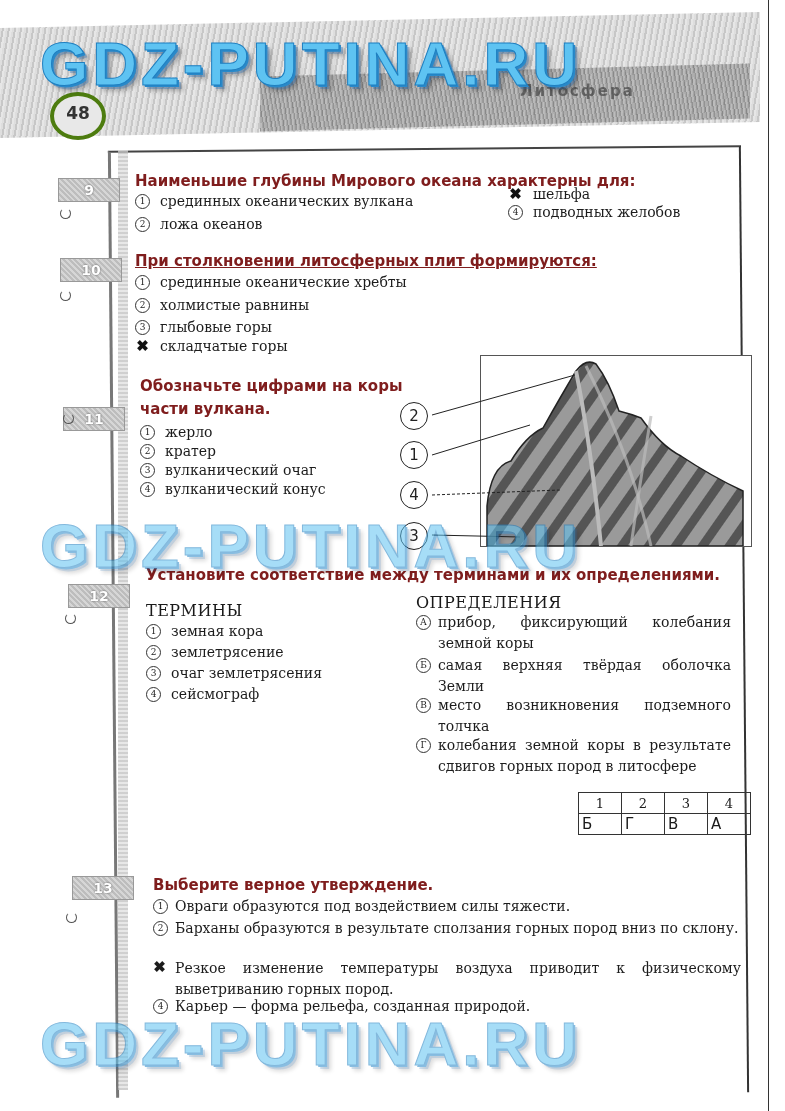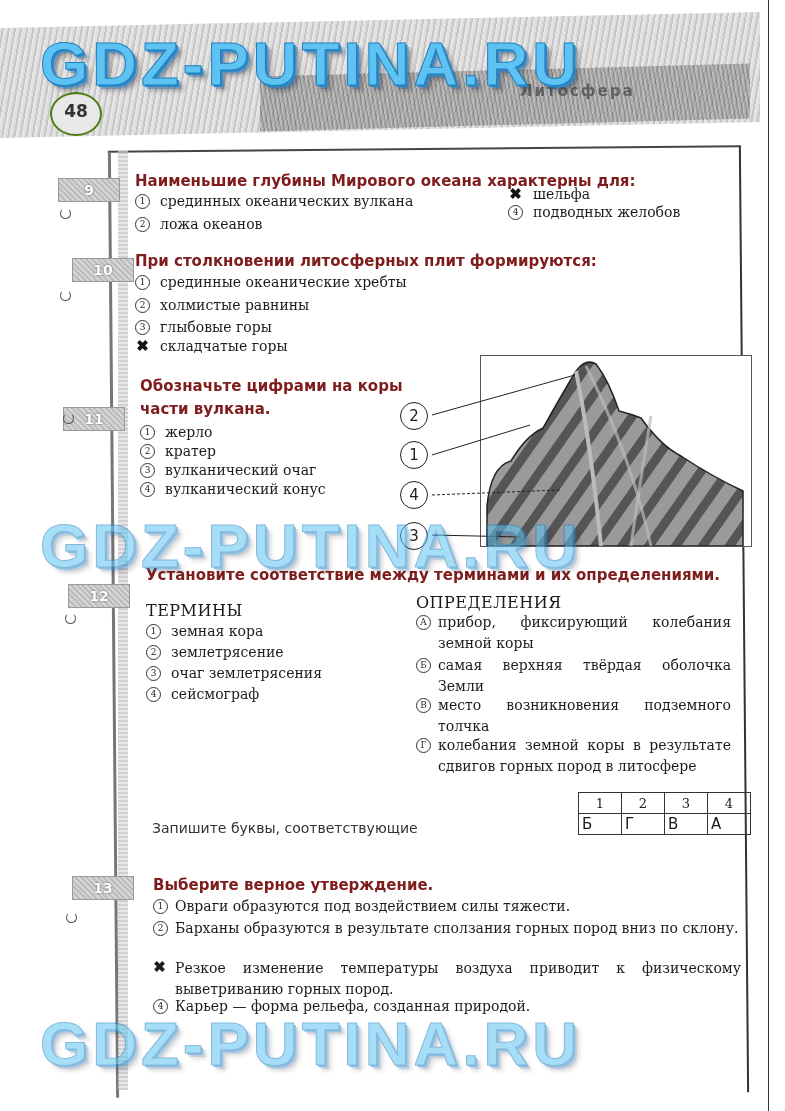--- a/index.html
+++ b/index.html
@@ -18,21 +18,21 @@
   }
   .header-grass {
     position:absolute; left:260px; top:70px; width:490px; height:55px;
     background: repeating-linear-gradient(80deg,#555 0 1px,#999 1px 3px,#777 3px 4px);
     opacity:0.55;
     transform: skewY(-1.5deg);
   }
   .page-number {
     position:absolute; left:50px; top:92px; width:48px; height:40px;
     border-radius:50%;
-    background:#e8e8e8; border:2px solid #4d7c0f;
+    background:#e8e8e8; border:4px solid #4d7c0f;
     font-family:"DejaVu Sans", sans-serif; font-weight:bold; font-size:17px;
     color:#333; text-align:center; line-height:34px;
   }
   .header-title {
     position:absolute; left:520px; top:82px;
     font-family:"DejaVu Sans", sans-serif; font-weight:bold; font-size:15px;
     color:#444; letter-spacing:2px; opacity:0.7;
   }
   
   .page-frame {
@@ -142,23 +142,23 @@
   </div>
 <div class="opt" style="left:508px;top:186px;">
     <span class="num checked">✖</span>
     <span>шельфа</span>
   </div>
 <div class="opt" style="left:508px;top:204px;">
     <span class="num">4</span>
     <span>подводных желобов</span>
   </div>
 
-<div class="q-badge" style="left:72px;top:258px;">10</div>
+<div class="q-badge" style="left:60px;top:258px;">10</div>
 <div class="q-dot" style="left:60px;top:290px;"></div>
-<div class="q-title" style="left:135px;top:252px;">При столкновении литосферных плит формируются:</div>
+<div class="q-title" style="left:135px;top:252px;text-decoration:underline;">При столкновении литосферных плит формируются:</div>
 <div class="opt" style="left:135px;top:274px;">
     <span class="num">1</span>
     <span>срединные океанические хребты</span>
   </div>
 <div class="opt" style="left:135px;top:297px;">
     <span class="num">2</span>
     <span>холмистые равнины</span>
   </div>
 <div class="opt" style="left:135px;top:319px;">
     <span class="num">3</span>
@@ -248,21 +248,20 @@
 <div class="wrap-opt" style="left:416px;top:695px;width:315px;">
     <span class="num">В</span>
     <span class="txt">место возникновения подземного толчка</span>
   </div>
 <div class="wrap-opt" style="left:416px;top:735px;width:315px;">
     <span class="num">Г</span>
     <span class="txt">колебания земной коры в результате сдвигов горных пород в литосфере</span>
   </div>
 
 <div class="instr">
-  <div>Запишите буквы, соответствующие</div>
 </div>
 
 <table class="answer-table">
   <tbody>
       <tr class="head">
     <td>1</td>
     <td>2</td>
     <td>3</td>
     <td>4</td>
   </tr>

